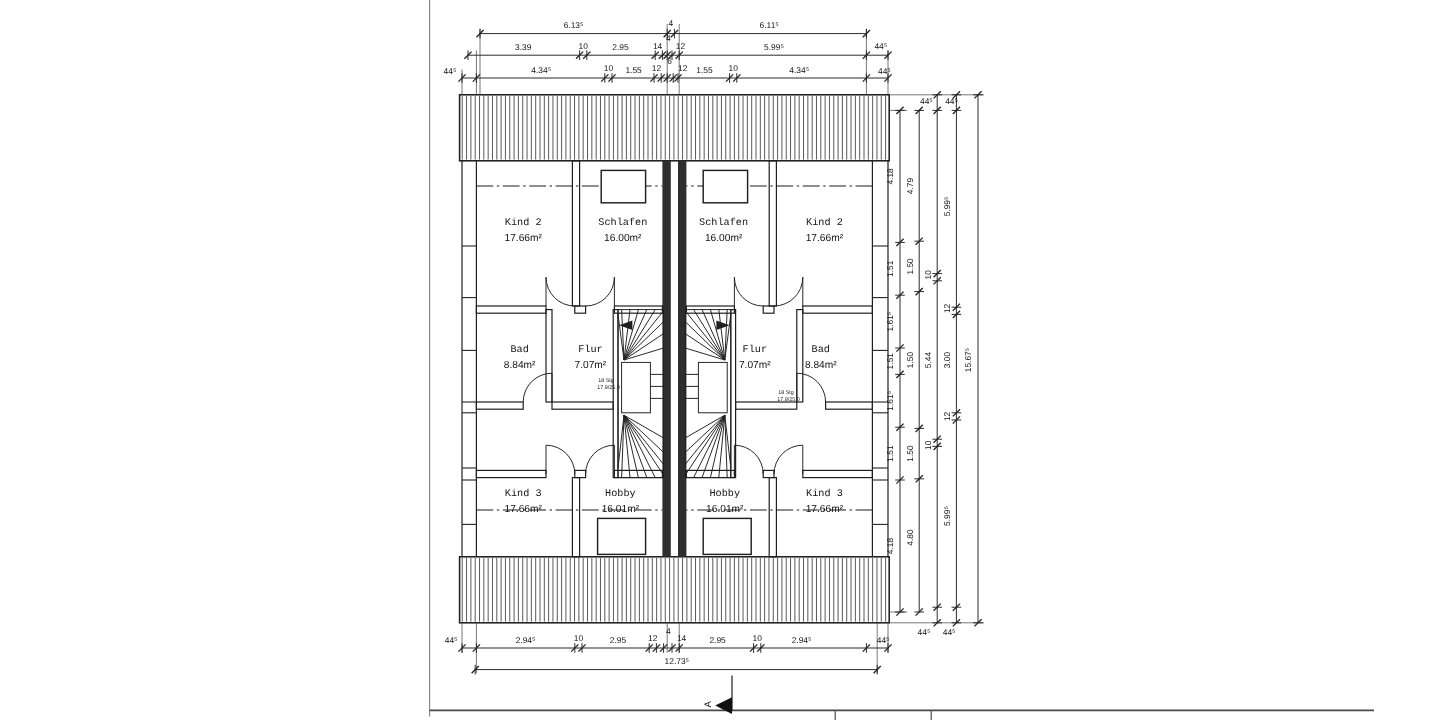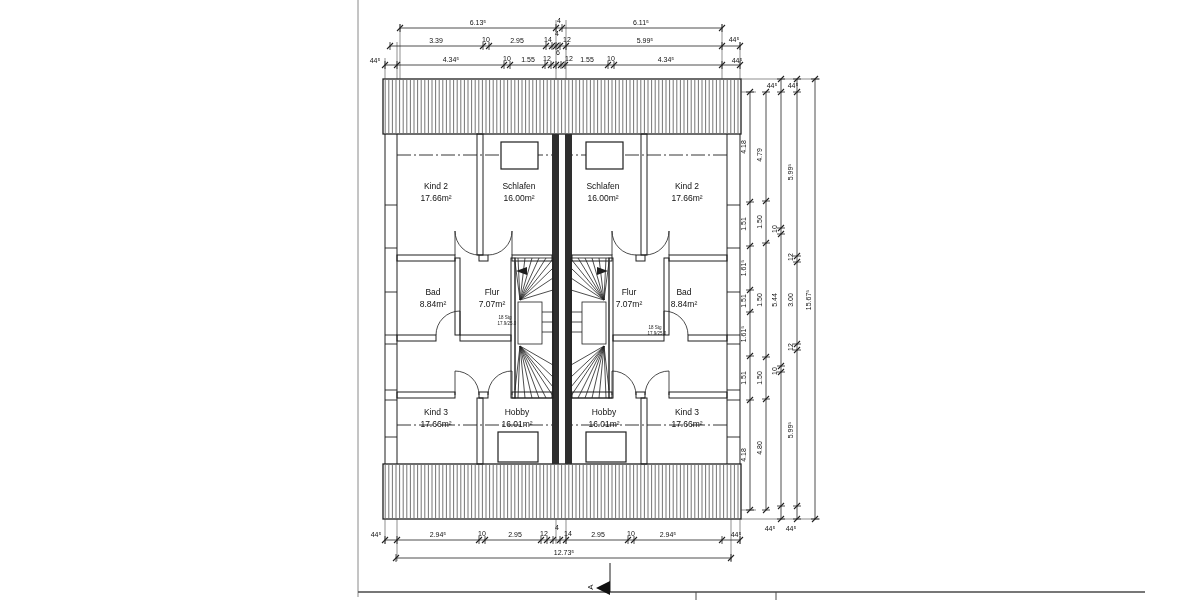--- a/index.html
+++ b/index.html
@@ -2,21 +2,21 @@
 <html><head>
 <meta charset="utf-8">
 <style>
   html,body{margin:0;padding:0;background:#fff;}
   .page{position:relative;width:1200px;height:600px;background:#fff;overflow:hidden;
         font-family:"Liberation Sans", sans-serif;color:#1d1d1d;}
   svg{position:absolute;left:0;top:0;}
   .lbl{position:absolute;transform:translate(-50%,-50%);font-size:7px;line-height:7px;
        white-space:nowrap;color:#111;letter-spacing:0;}
   .lbl.rot{transform:translate(-50%,-50%) rotate(-90deg);}
-  .room-name{font-size:8.5px;line-height:9px;}
+  .room-name{font-size:8.5px;line-height:9px;font-family:Liberation Mono, monospace;}
   .room-area{font-size:8.5px;line-height:9px;}
   .stair-note{font-size:4.5px;line-height:5px;color:#222;}
   .section-a{font-size:8px;transform:translate(-50%,-50%) rotate(-90deg);}
 </style>
 </head>
 <body>
 
 <div class="page">
 
   <svg width="1200" height="600" viewBox="0 0 1200 600">

